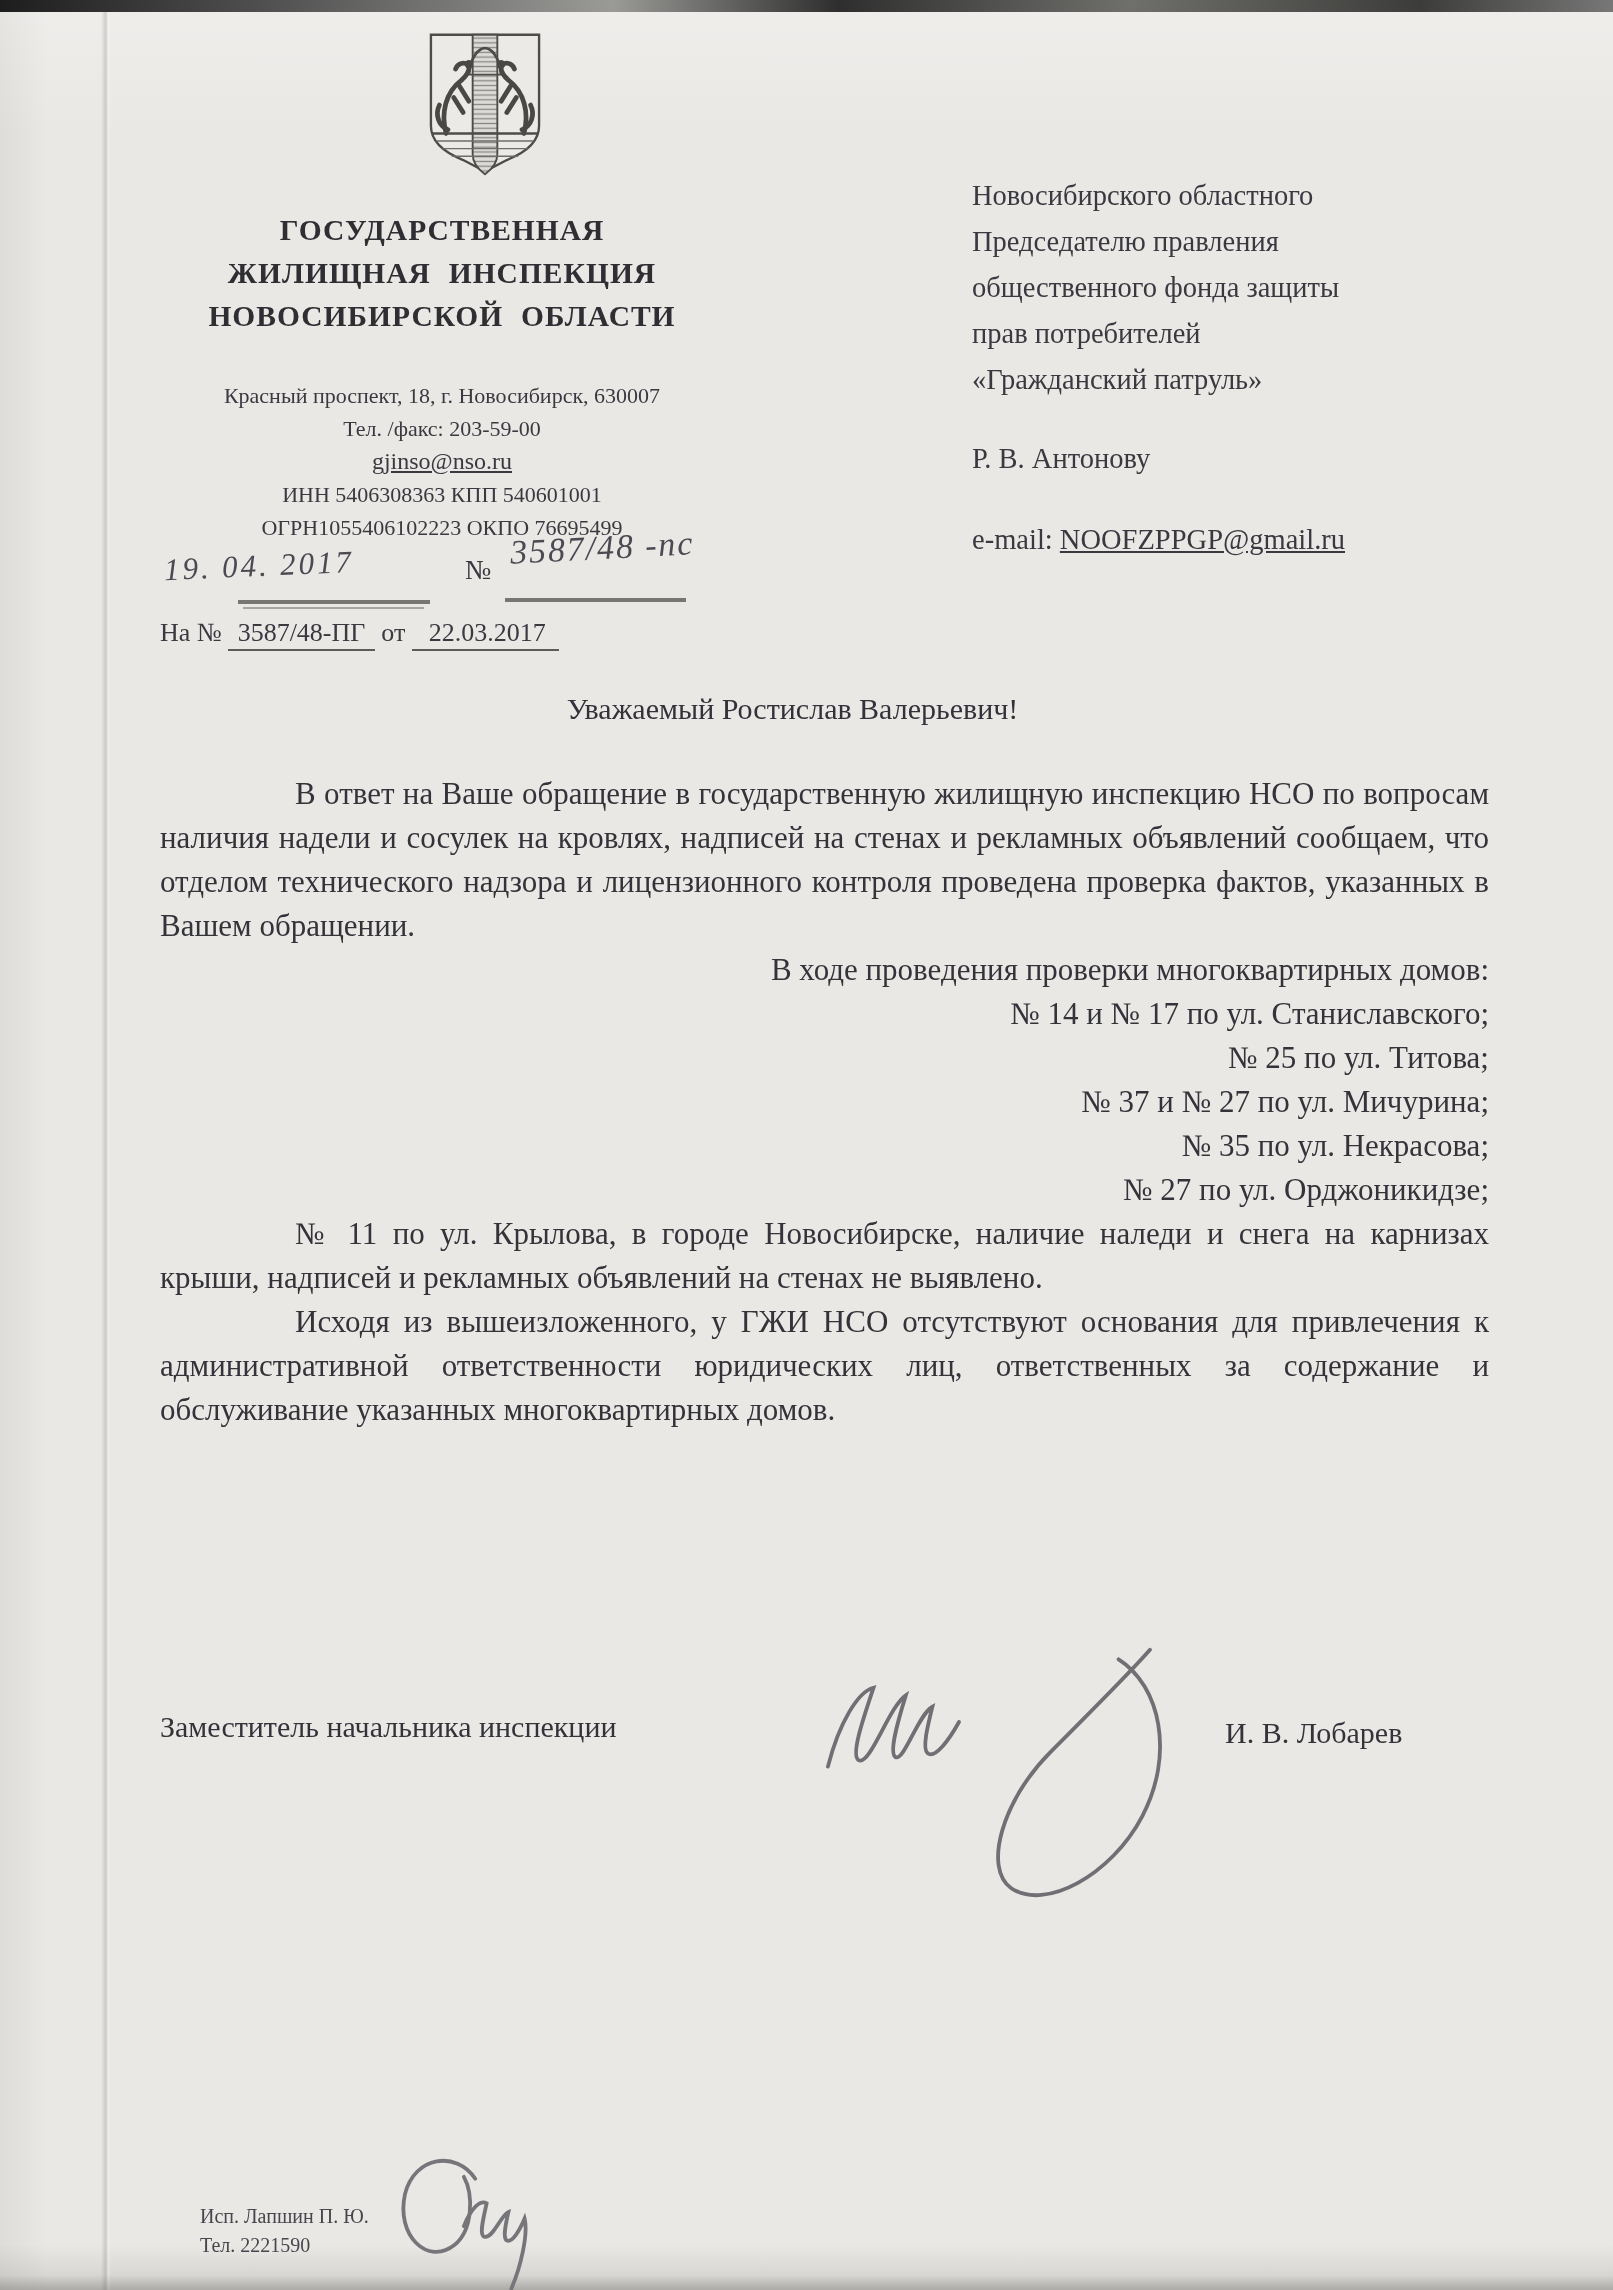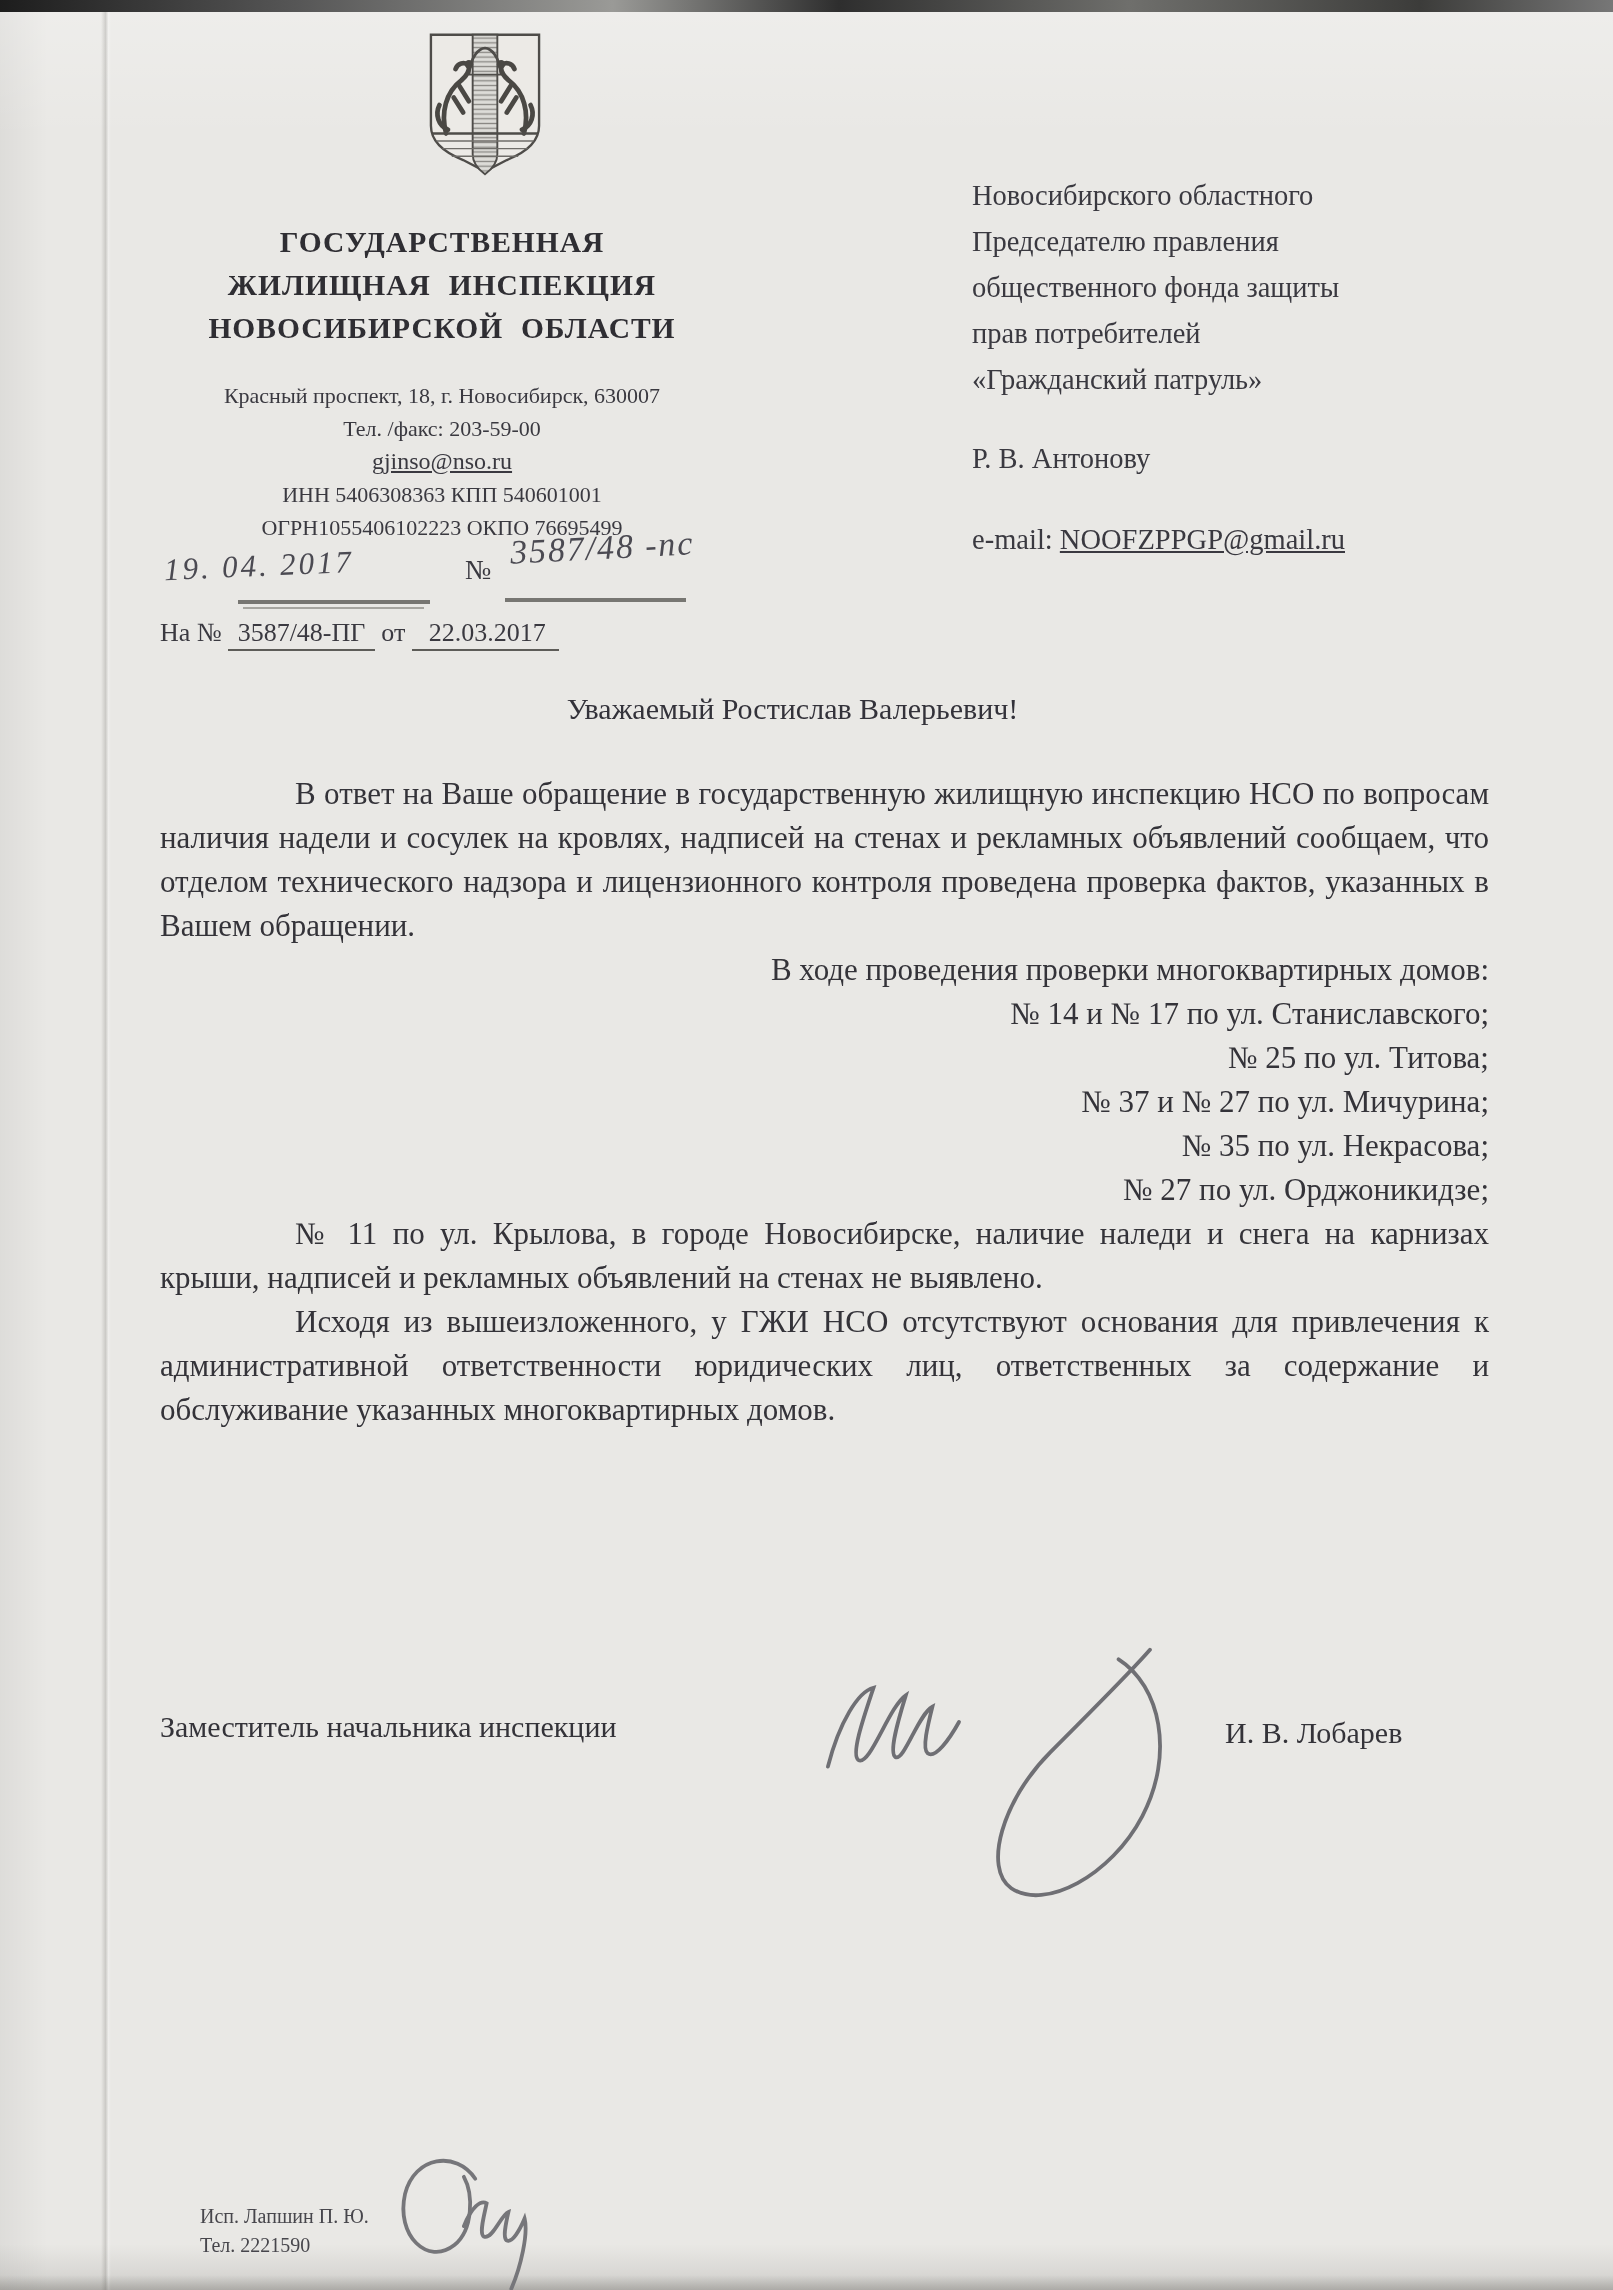--- a/index.html
+++ b/index.html
@@ -18,21 +18,21 @@
   .scan-top{position:absolute;left:0;top:0;width:1613px;height:12.4px;
     background:linear-gradient(90deg,#1d1d1d 0%,#555 18%,#9a9a97 38%,#2e2e2e 52%,#6f6f6c 70%,#3c3c3a 88%,#777 100%);}
   .crease{position:absolute;left:101px;top:12.4px;width:9.5px;height:2278px;
     background:linear-gradient(90deg,rgba(0,0,0,0) 0%,rgba(100,98,92,.22) 45%,rgba(255,255,255,.25) 75%,rgba(0,0,0,0) 100%);}
   .bottom-shade{position:absolute;left:0;bottom:0;width:1613px;height:15px;
     background:linear-gradient(0deg,rgba(105,103,98,.35),rgba(0,0,0,0));}
 
   
   .coat{position:absolute;left:425px;top:31px;width:120px;height:148px;}
   .org{position:absolute;left:133px;top:209px;width:618px;text-align:center;
-    font-weight:bold;font-size:29.5px;line-height:43px;letter-spacing:1px;word-spacing:9.5px;color:#2f2e33;margin-top:12px;}
+    font-weight:bold;font-size:29.5px;line-height:43px;letter-spacing:1px;word-spacing:9.5px;color:#2f2e33;}
   .contact{position:absolute;left:133px;top:379px;width:618px;text-align:center;
     font-size:22px;line-height:33px;color:#3a3940;}
   .contact .email-line{font-size:24px;}
   .contact .email-line span{text-decoration:underline;margin-top:48px;}
 
   
   .hand{font-style:italic;color:#4b4a52;}
   .hw-date{position:absolute;left:164px;top:548px;font-size:31px;letter-spacing:2.9px;transform:rotate(-2.5deg);}
   .date-line{position:absolute;left:238px;top:600px;width:192px;height:3.8px;background:#777672;}
   .date-line2{position:absolute;left:243px;top:607px;width:181px;height:1.9px;background:#a6a5a0;}

